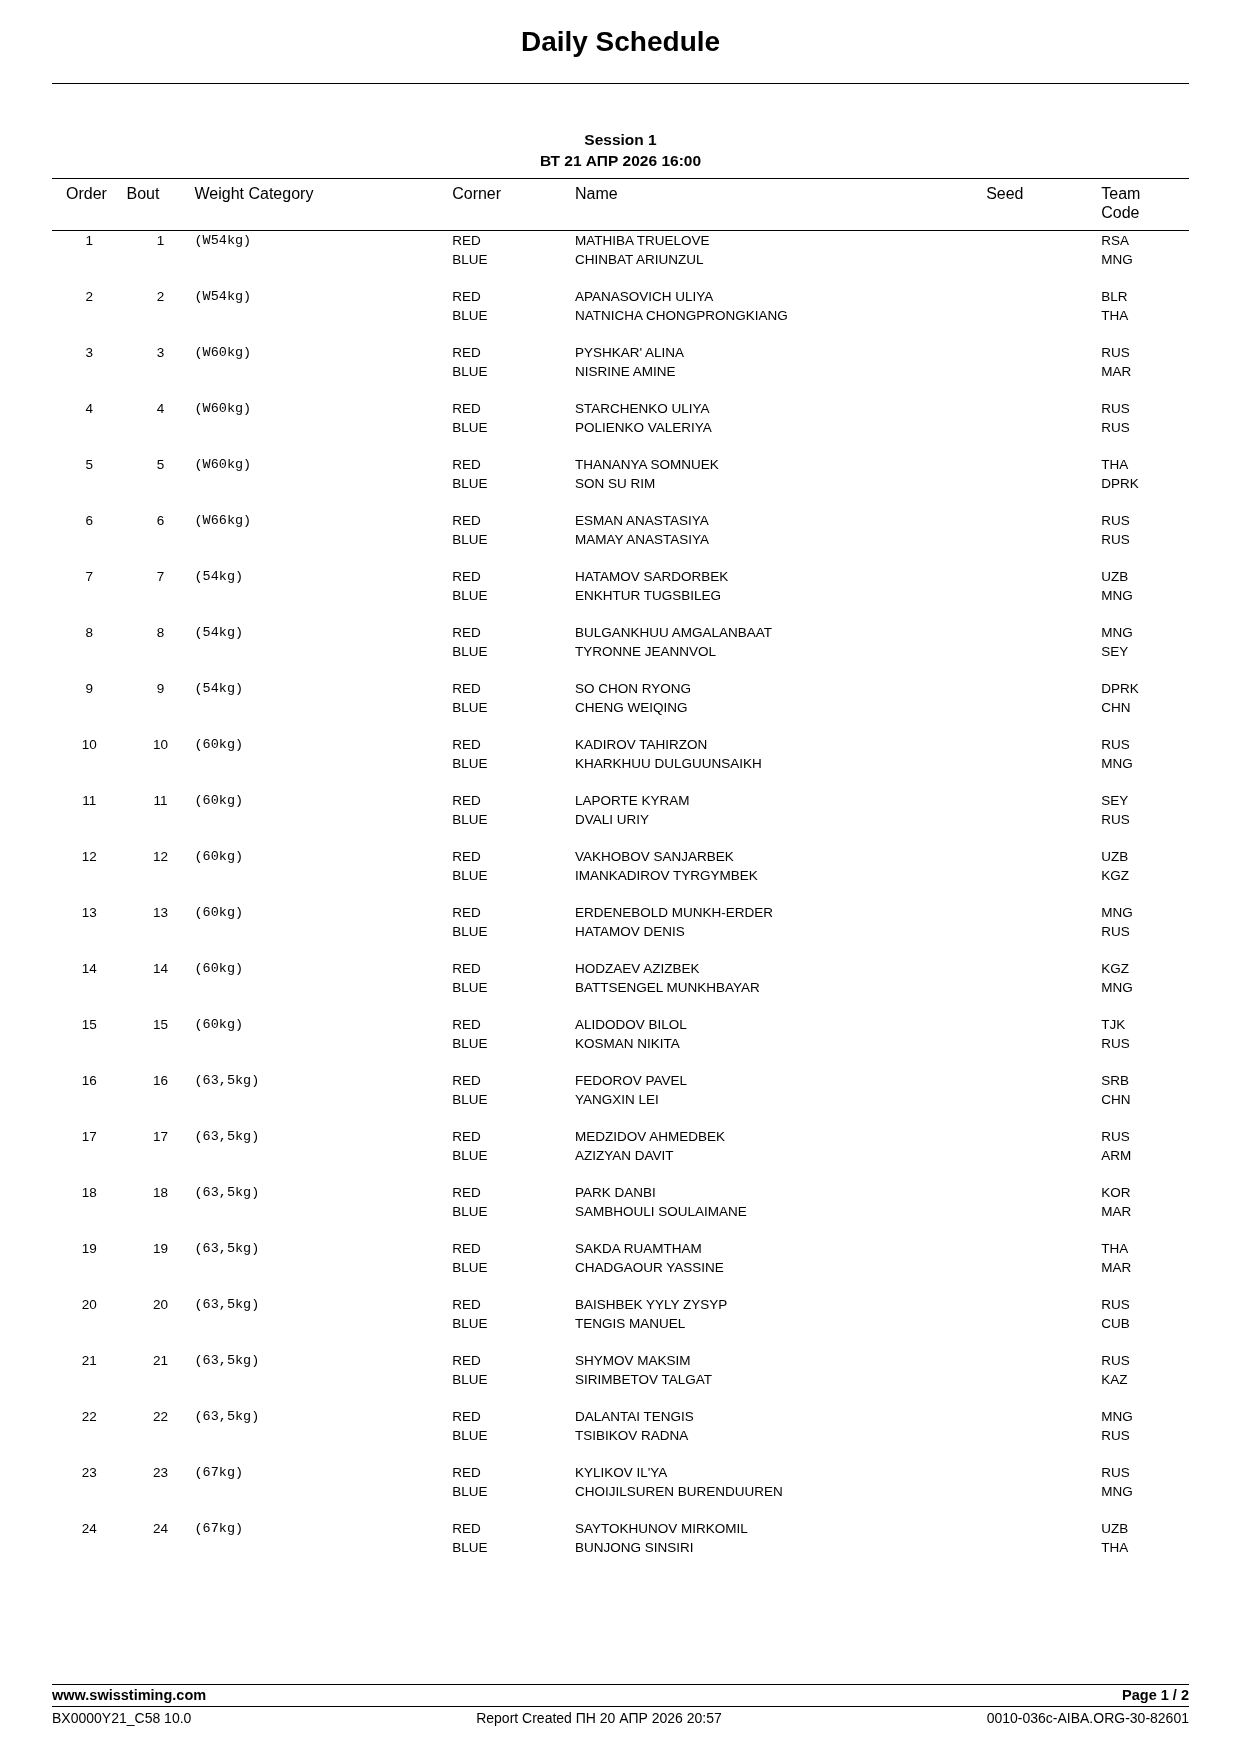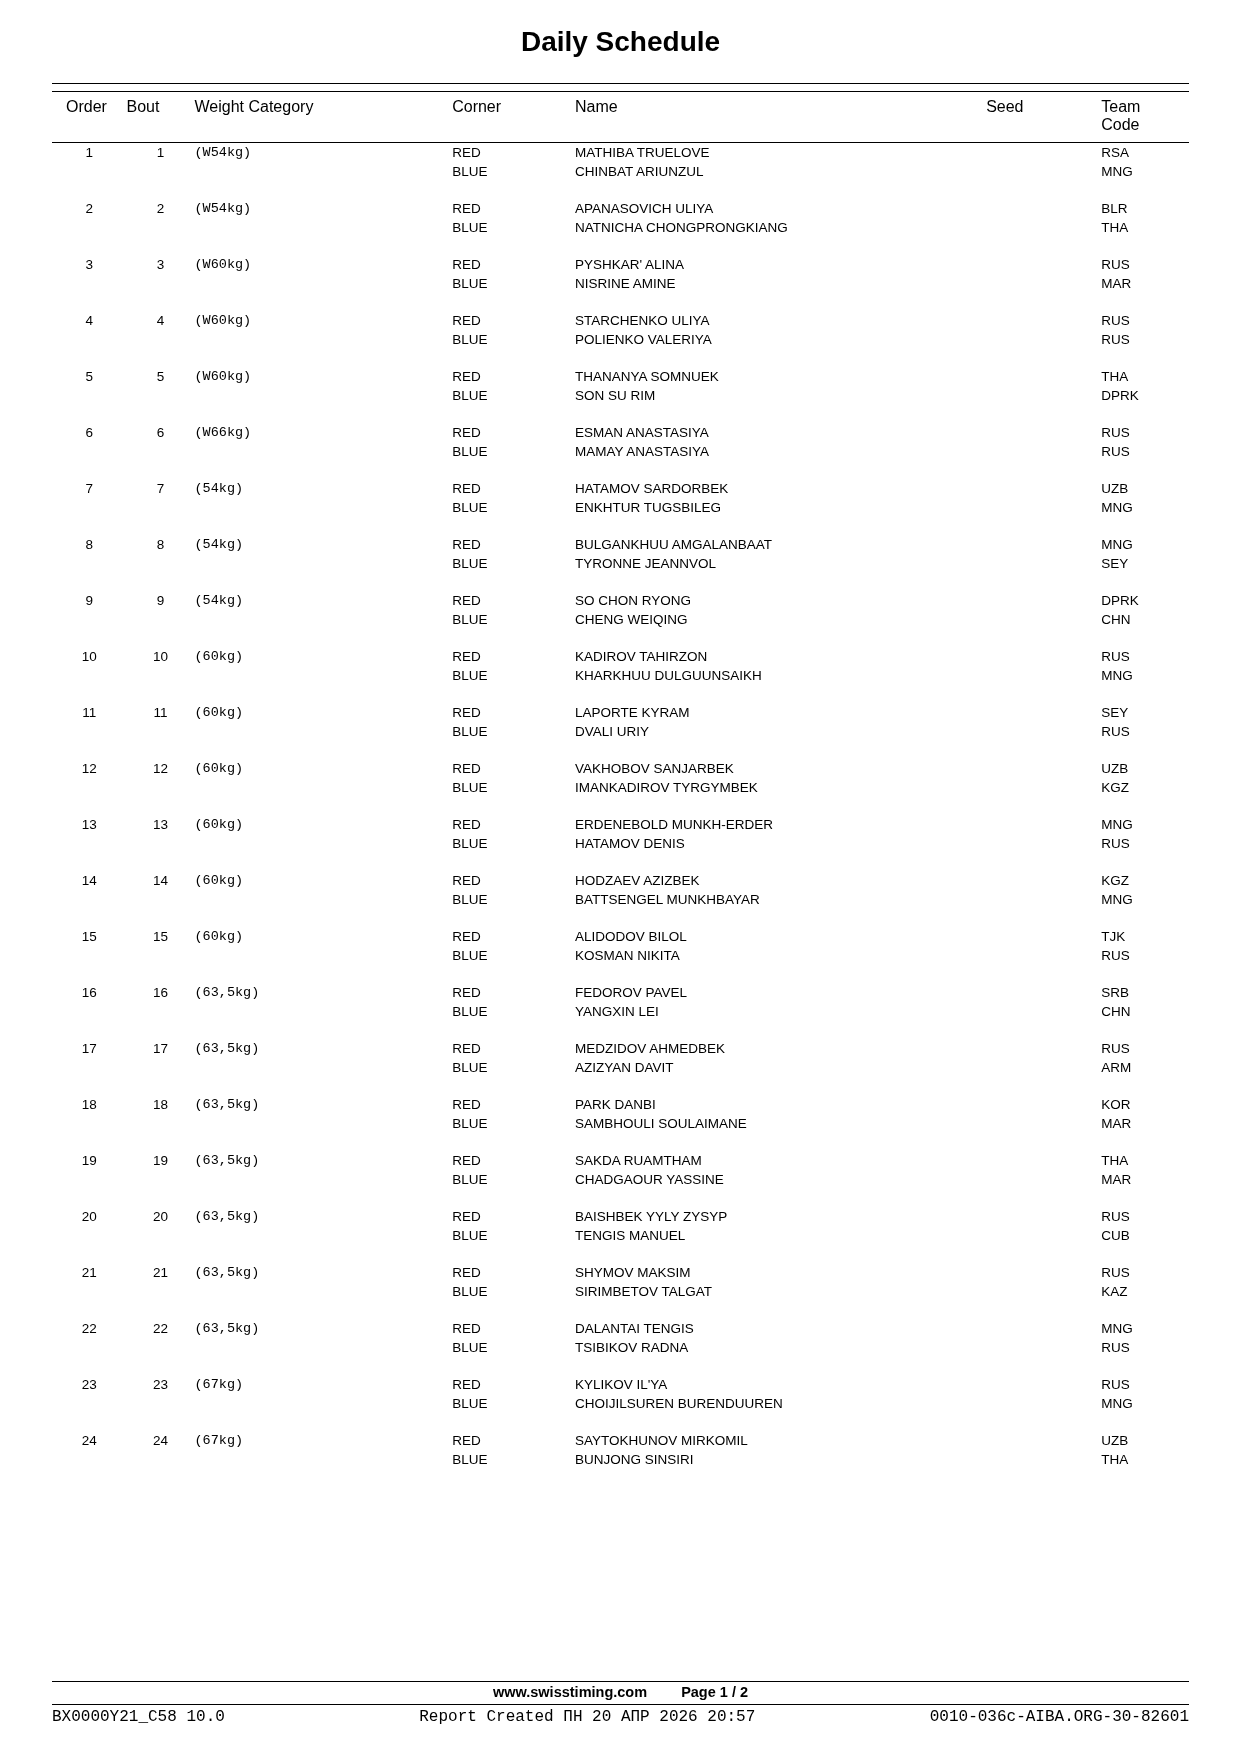--- a/index.html
+++ b/index.html
@@ -122,57 +122,60 @@
     border-top: 1.3px solid #000;
     margin: 0;
   }
   .footer-rule-mid {
     border: 0;
     border-top: 1.3px solid #000;
     margin: 0;
   }
   .footer-row {
     display: flex;
-    justify-content: center;
+    justify-content: space-between;
     align-items: baseline;
     font-size: 14.5px;
     font-weight: bold;
     padding: 2px 0 2px 0;
     line-height: 1.2;
     gap: 34px;
   }
   .footer-row-2 {
     display: flex;
     justify-content: space-between;
     align-items: baseline;
     font-size: 14.5px;
     font-weight: bold;
     padding: 2px 0 2px 0;
     line-height: 1.2;
   }
   .footer-small {
     display: flex;
     justify-content: space-between;
     align-items: center;
-    font-size: 16px;
+    font-size: 14px;
     font-weight: normal;
     padding-top: 3px;
     line-height: 1.2;
-    font-family: Liberation Mono, monospace;
   }
   .footer-small .mid { position: relative; left: 10px; }
 </style>
 </head>
 <body>
 
 <div class="page">
 
   <h2 class="doc-subtitle">Daily Schedule</h2>
   <hr class="header-rule">
 
+  <div class="session-block">
+    <div class="session-name">Session 1</div>
+    <div class="session-datetime">ВТ 21 АПР 2026  16:00</div>
+  </div>
 
   <table class="sched-table">
     <thead>
       <tr>
         <th class="hdr-order">Order</th>
         <th class="hdr-bout">Bout</th>
         <th class="hdr-weight">Weight Category</th>
         <th class="hdr-corner">Corner</th>
         <th class="hdr-name">Name</th>
         <th class="hdr-seed">Seed</th>

